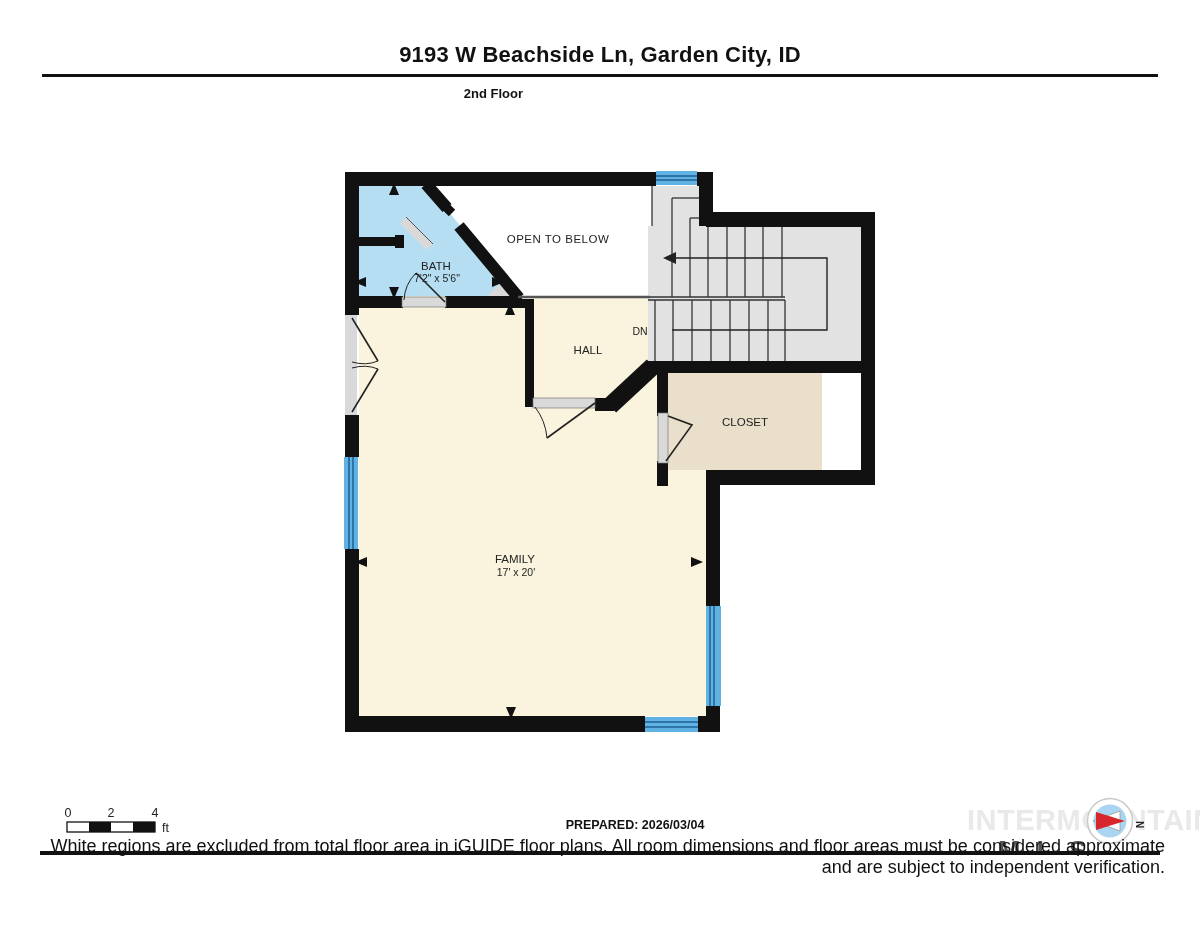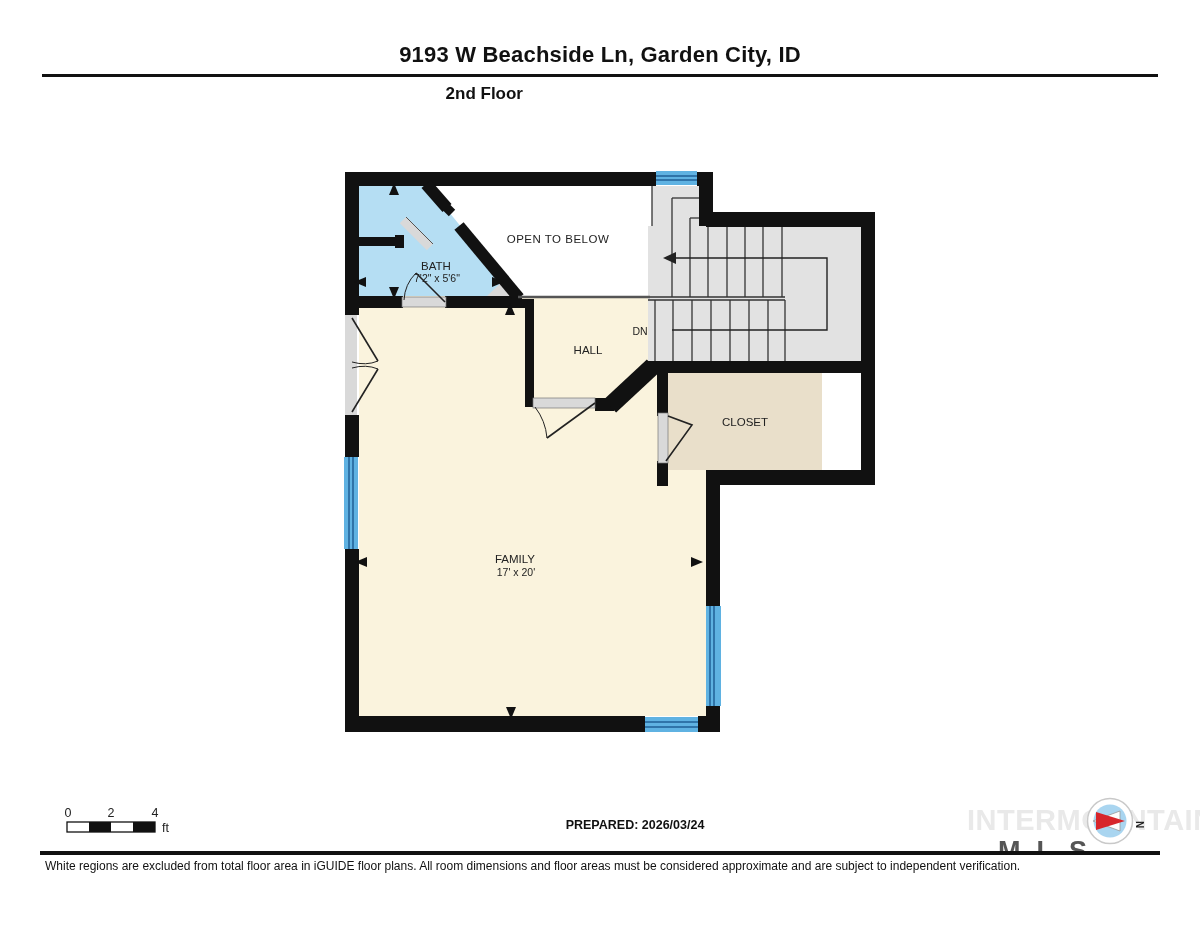--- a/index.html
+++ b/index.html
@@ -2,30 +2,30 @@
 <html><head>
 <meta charset="utf-8">
 <style>
   html,body{margin:0;padding:0;background:#fff;}
   #page{position:relative;width:1200px;height:927px;background:#fff;overflow:hidden;
         font-family:"Liberation Sans",sans-serif;color:#111;}
   .abs{position:absolute;}
   #title{top:42px;left:0;width:1200px;text-align:center;font-size:22px;font-weight:bold;
          letter-spacing:.2px;z-index:2;}
   #header-rule{top:74px;left:42px;width:1116px;height:3px;background:#111;z-index:2;}
-  #floor-info{top:84px;left:420px;display:flex;gap:14px;font-size:17px;line-height:19px;z-index:2;}
+  #floor-info{top:84px;left:420px;display:flex;gap:14px;font-size:13px;line-height:19px;z-index:2;}
   #floor-info .flabel{font-weight:bold;width:103px;text-align:right;}
   #watermark{top:804px;left:967px;font-size:29px;font-weight:bold;color:#e9e9e9;
              letter-spacing:.5px;white-space:nowrap;z-index:0;}
   #watermark-sub{top:836px;left:998px;width:170px;height:15px;overflow:hidden;font-size:27px;
                  font-weight:bold;color:#555;letter-spacing:16px;z-index:0;}
   #prepared{top:818px;left:520px;width:230px;text-align:center;font-size:12.5px;
             font-weight:bold;z-index:2;}
   #footer-rule{top:851px;left:40px;width:1120px;height:4px;background:#111;z-index:2;}
-  #disclaimer{top:859px;left:45px;width:1120px;font-size:12px;z-index:2;}
+  #disclaimer{top:836px;left:45px;width:1120px;font-size:18px;z-index:2;text-align:right;}
   #plan-svg{top:0;left:0;z-index:1;pointer-events:none;}
   svg text{font-family:"Liberation Sans",sans-serif;fill:#222;}
   .wall{fill:#111;}
   .wline{stroke:#111;}
   .tread{stroke:#333;stroke-width:1.3;}
   .leaf{stroke:#222;stroke-width:1.6;fill:none;}
   .arc{stroke:#222;stroke-width:1;fill:none;}
   .dimarrow{fill:#111;}
   .roomlabel{font-size:11.5px;text-anchor:middle;}
   .dimslabel{font-size:10.5px;text-anchor:middle;}
@@ -206,17 +206,17 @@
 
     <g>
       <circle cx="1110" cy="821" r="22.5" fill="#ffffff" stroke="#c9c9c9" stroke-width="1.5"></circle>
       <circle cx="1110" cy="821" r="16.5" fill="#a9d5f0"></circle>
       <polygon points="1093,821 1120,811 1120,831" fill="#fdfdfd" stroke="#999" stroke-width="0.8"></polygon>
       <polygon points="1096,812 1125,821 1096,830" fill="#d7262c"></polygon>
       <text x="1140" y="825" font-size="10" font-weight="bold" transform="rotate(90 1140 821)">N</text>
     </g>
   </svg>
 
-  <div id="prepared" class="abs">PREPARED: 2026/03/24</div>
+  <div id="prepared" class="abs">PREPARED: 2026/03/04</div>
   <div id="footer-rule" class="abs"></div>
   <div id="disclaimer" class="abs">White regions are excluded from total floor area in iGUIDE floor plans. All room dimensions and floor areas must be considered approximate and are subject to independent verification.</div>
 
 </div>
 
 </body></html>

